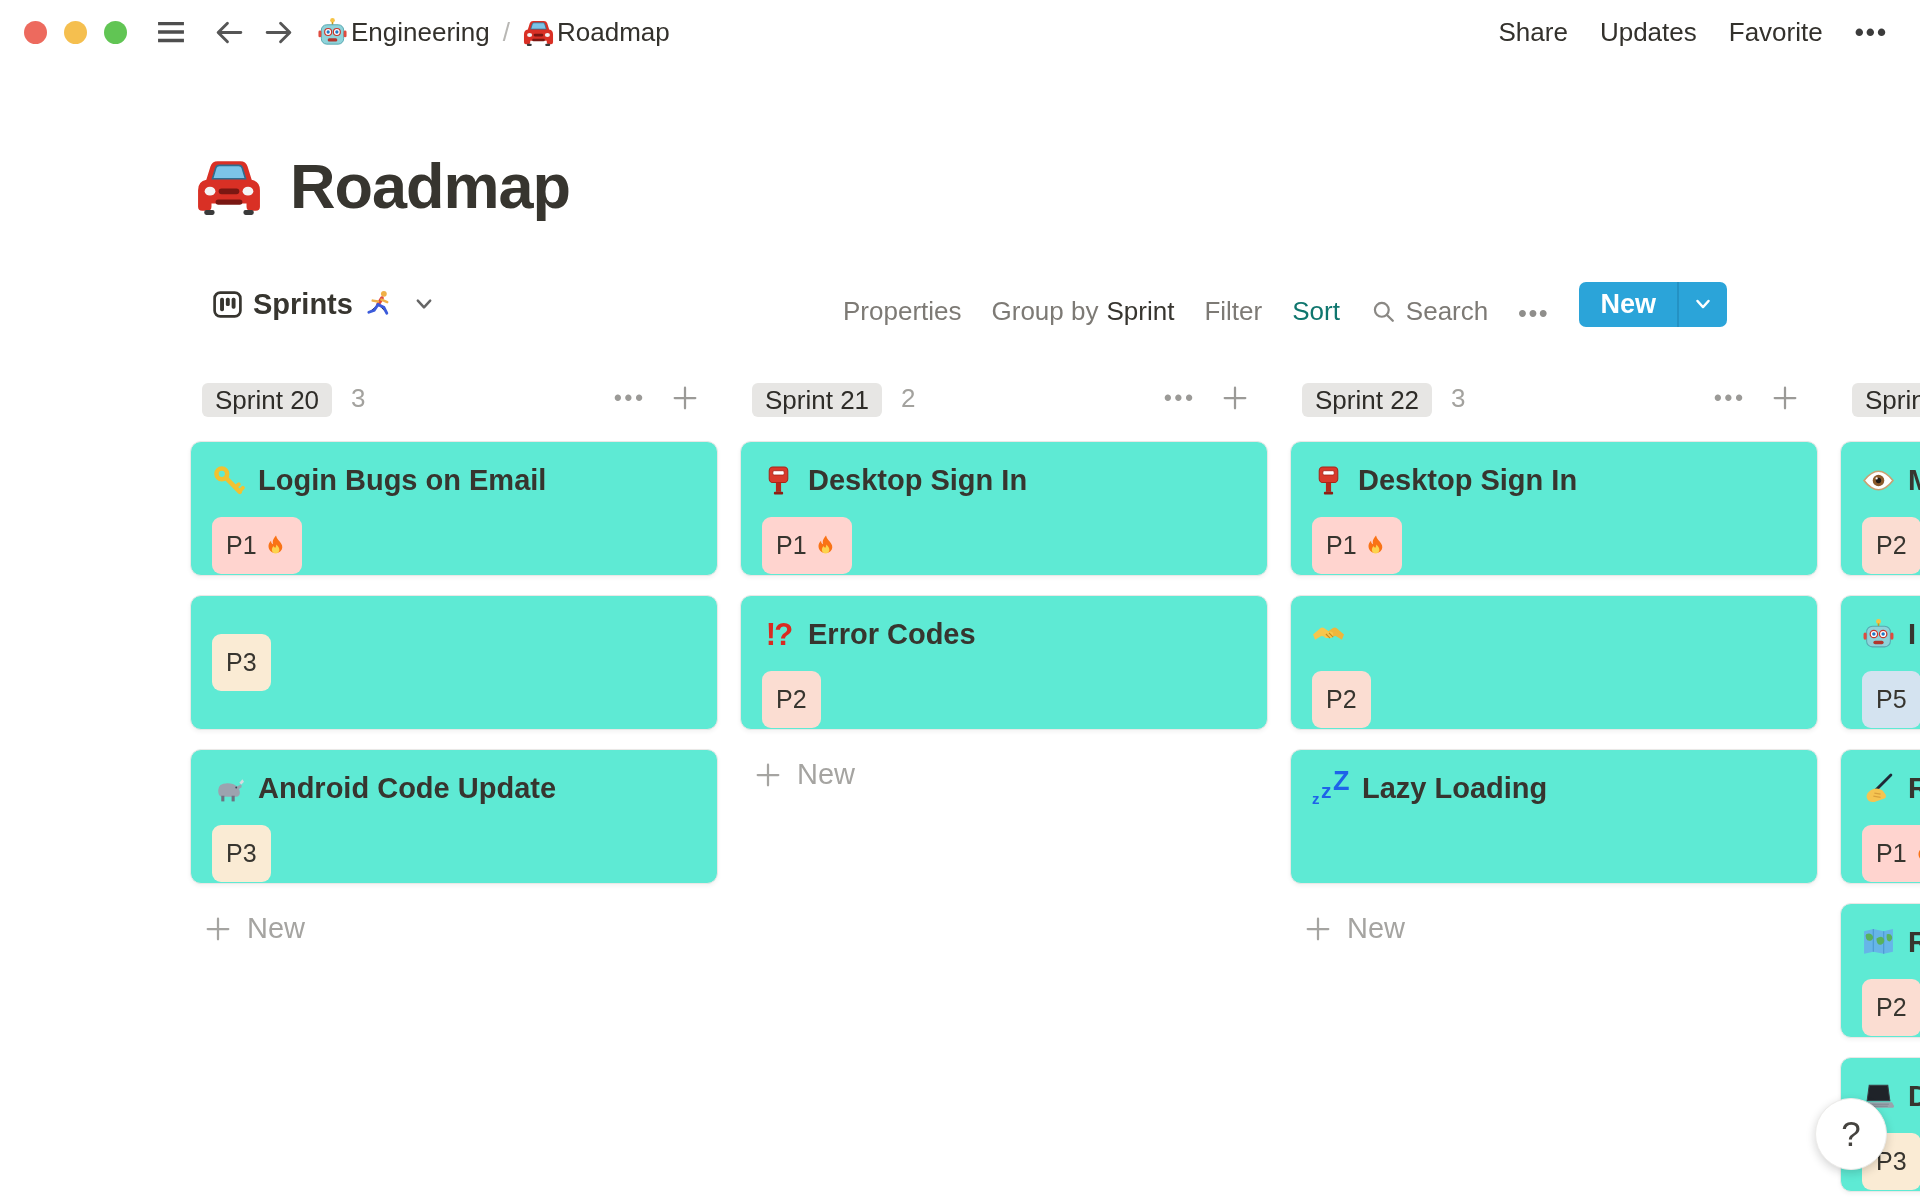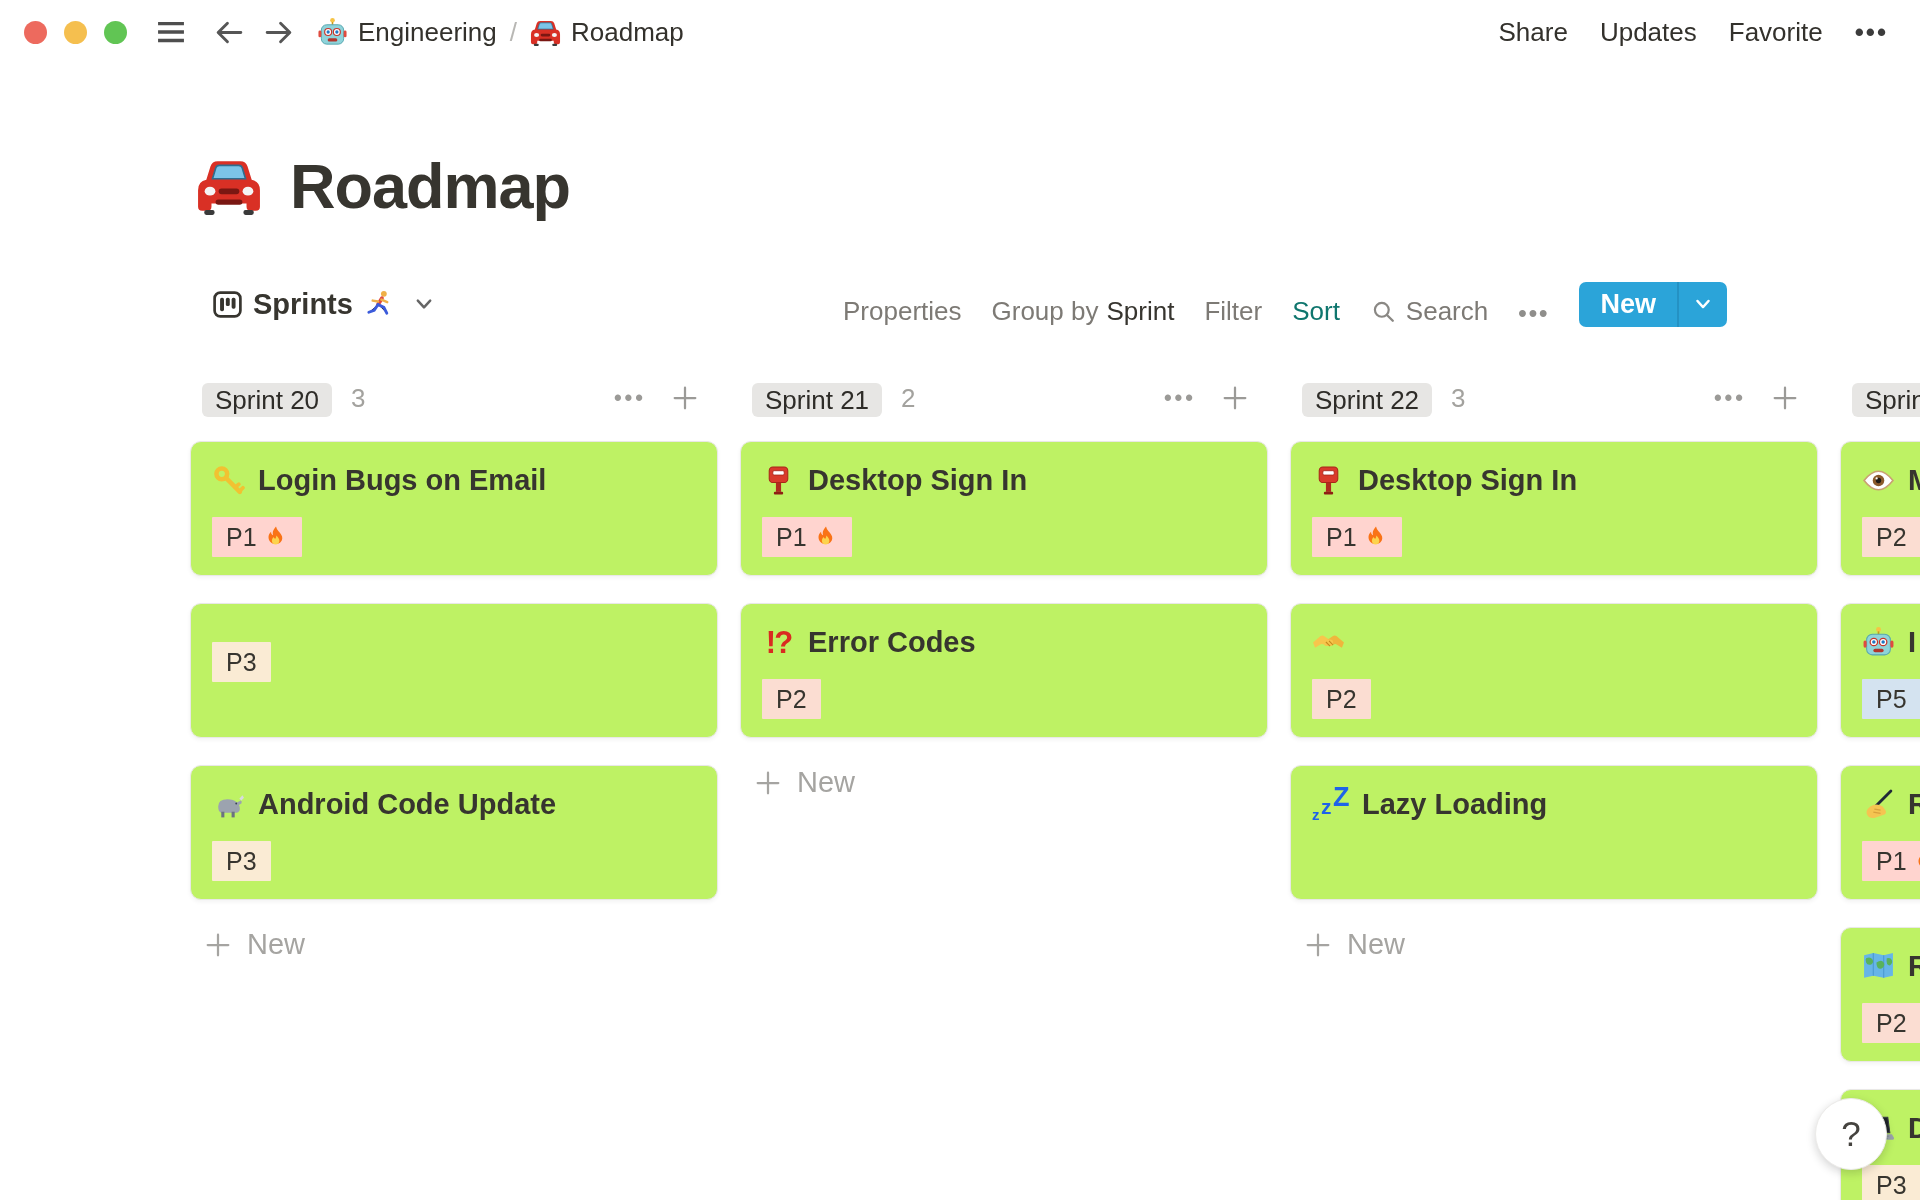--- a/index.html
+++ b/index.html
@@ -10,21 +10,21 @@
   
   .topbar{position:absolute;left:0;top:0;width:100%;height:64px;display:flex;align-items:center}
   .tl-group{display:flex;gap:17px;margin-left:24px}
   .tl{width:23px;height:23px;border-radius:50%}
   .tl-red{background:#ED6A5E}.tl-yellow{background:#F5BF4F}.tl-green{background:#61C554}
   .menu-btn{margin-left:26px;width:36px;height:36px;color:#4E4E4E}
   .nav-btn{width:33px;height:33px;color:#565656}
   .nav-back{margin-left:24px}
   .nav-fwd{margin-left:16px}
   .breadcrumb{margin-left:22px;display:flex;align-items:center;font-size:26px;color:#33312C}
-  .crumb{display:flex;align-items:center;gap:10px;cursor:pointer}
+  .crumb{display:flex;align-items:center;gap:3px;cursor:pointer}
   .crumb .bc-ico{width:31px;height:31px}
   .bc-sep{color:#B8B7B4;margin:0 13px}
   .topbar-right{margin-left:auto;display:flex;align-items:center;gap:32px;margin-right:32px;font-size:26px;color:#33312C}
   .topbar-more{font-size:26px;letter-spacing:2px;color:#3C3C3C;font-weight:700}
 
   
   .title-row{position:absolute;left:196px;top:150px;display:flex;align-items:center;gap:28px}
   .title-row .pg-ico{width:66px;height:66px}
   .page-title{font-size:63px;font-weight:700;letter-spacing:-1px;color:#37352F}
 
@@ -49,25 +49,25 @@
   
   .board{position:absolute;left:190px;top:383px;display:flex;gap:22px}
   .column{width:528px;flex:none}
   .col-head{height:34px;display:flex;align-items:flex-start;margin-bottom:24px}
   .col-badge{background:#E7E6E4;border-radius:6px;padding:0 13px;height:34px;display:flex;align-items:center;
     font-size:26px;color:#2E2C28;white-space:nowrap;margin-left:12px;cursor:pointer}
   .col-count{margin-left:19px;font-size:26px;color:#A3A29E}
   .col-actions{margin-left:auto;display:flex;align-items:center;gap:24px;margin-right:18px;color:#9B9A97}
   .head-dots{font-size:22px;letter-spacing:3px;font-weight:700;cursor:pointer}
   .head-plus{width:30px;height:30px;cursor:pointer}
-  .card{background:#bef264;border:1px solid #E9E8E6;border-radius:11px;box-shadow:0 2px 4px rgba(15,15,15,.05);
-    height:135px;padding:20px 21px;margin-bottom:27px;cursor:pointer}
+  .card{background:#5eead4;border:1px solid #E9E8E6;border-radius:11px;box-shadow:0 2px 4px rgba(15,15,15,.05);
+    height:135px;padding:20px 21px;margin-bottom:19px;cursor:pointer}
   .card-title{display:flex;align-items:center;gap:13px;font-size:29px;font-weight:600;color:#37352F;height:37px}
   .card-title .emoji{width:33px;height:33px;flex:none}
-  .tag{display:inline-flex;align-items:center;gap:7px;height:40px;border-radius:1px;padding:0 14px;
+  .tag{display:inline-flex;align-items:center;gap:7px;height:57px;border-radius:9px;padding:0 14px;
     font-size:25px;color:#37352F;margin-top:18px}
   .tag .flame{width:24px;height:24px}
   .tag--red{background:#FFD4CF}
   .tag--peach{background:#FBDDD2}
   .tag--tan{background:#FAEBD4}
   .tag--green{background:#D8E8DF}
   .tag--blue{background:#D4E3F0}
   .col-footer{display:flex;align-items:center;gap:14px;color:#A5A4A1;font-size:29px;margin-top:28px;padding-left:13px;cursor:pointer}
   .col-footer svg{width:30px;height:30px}
 

